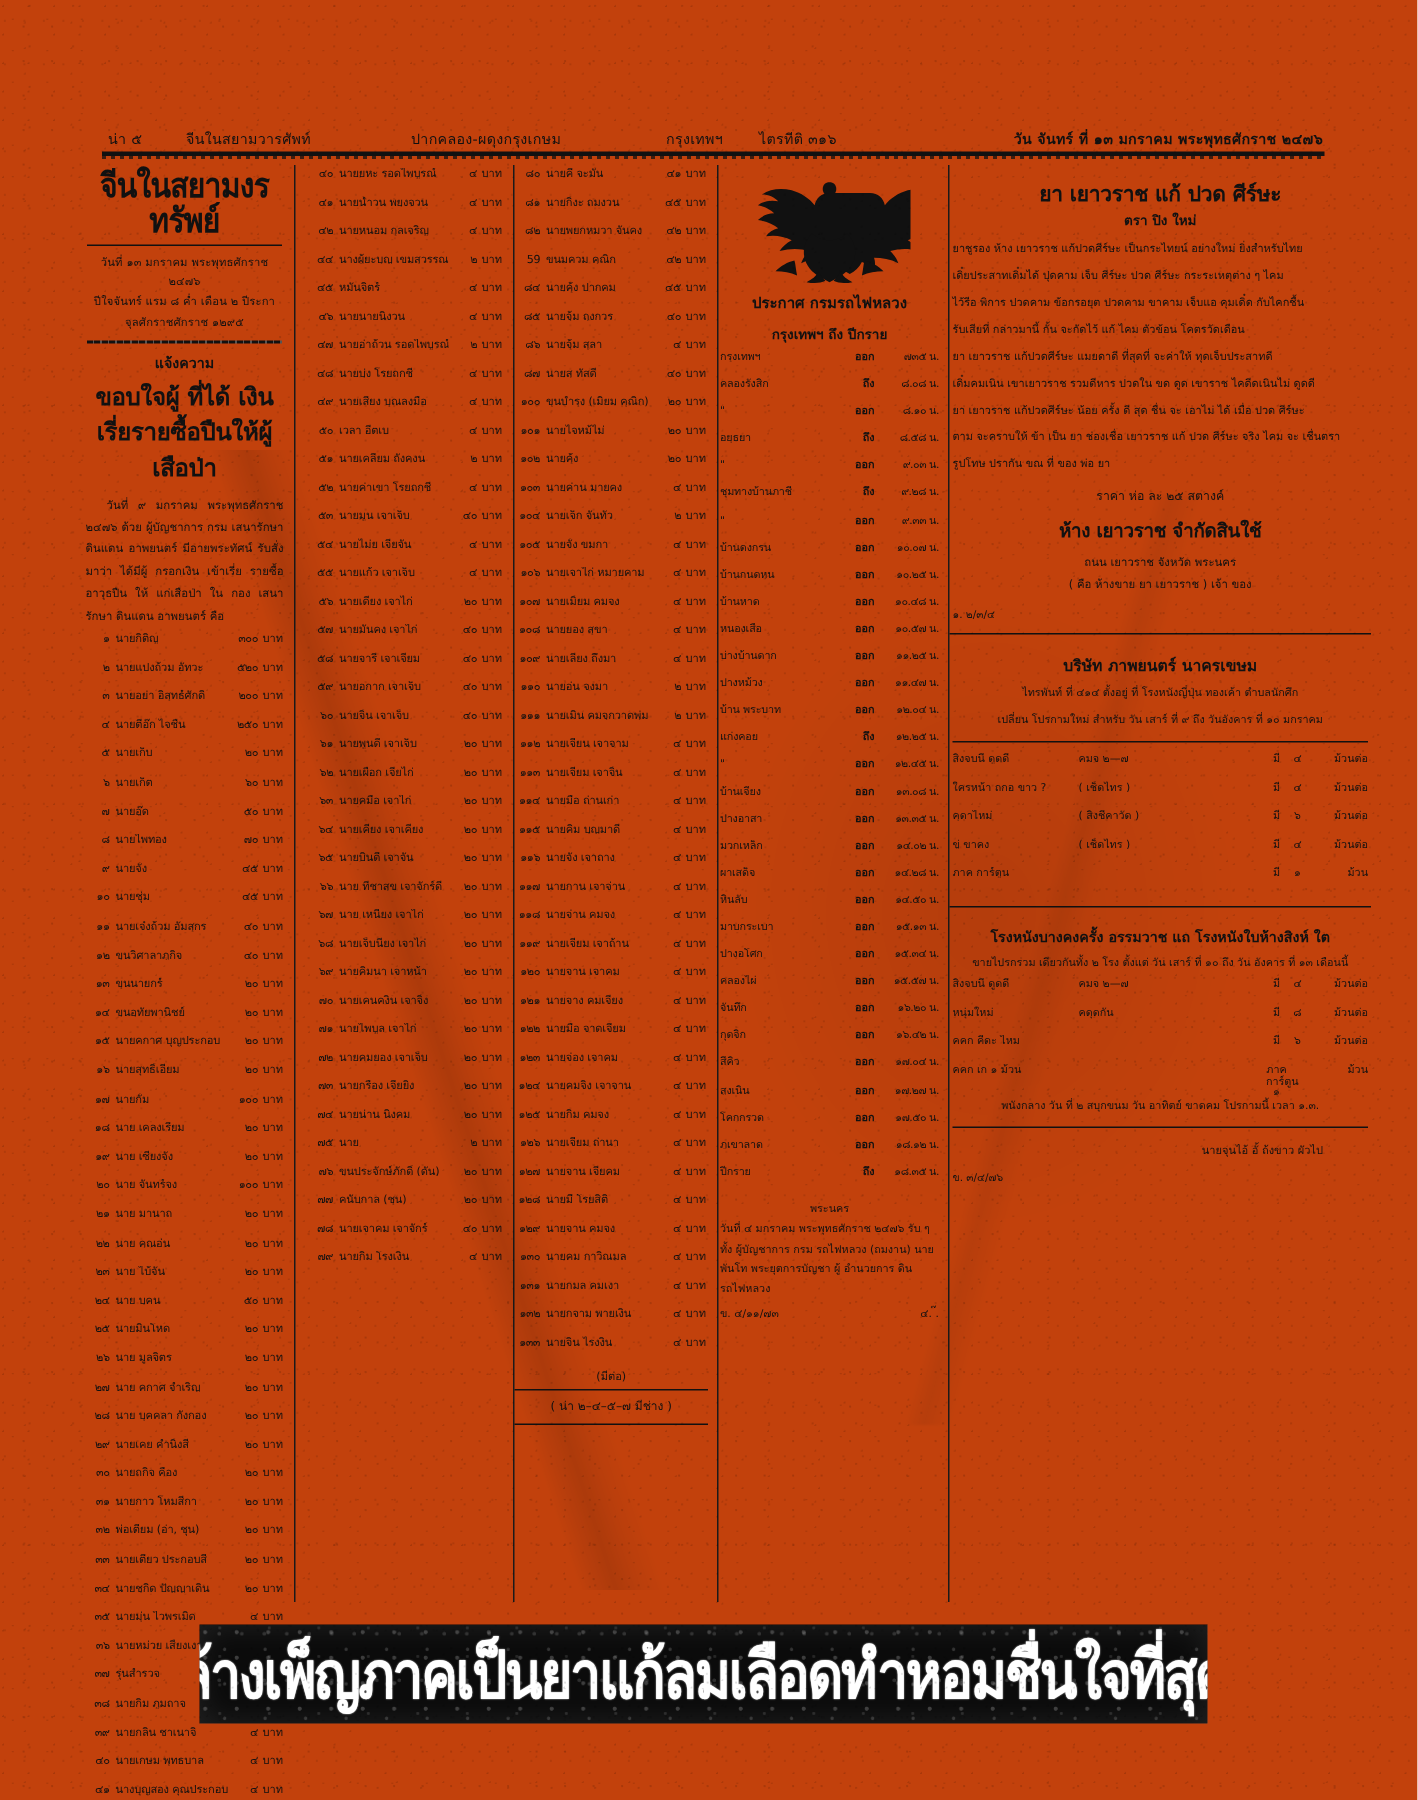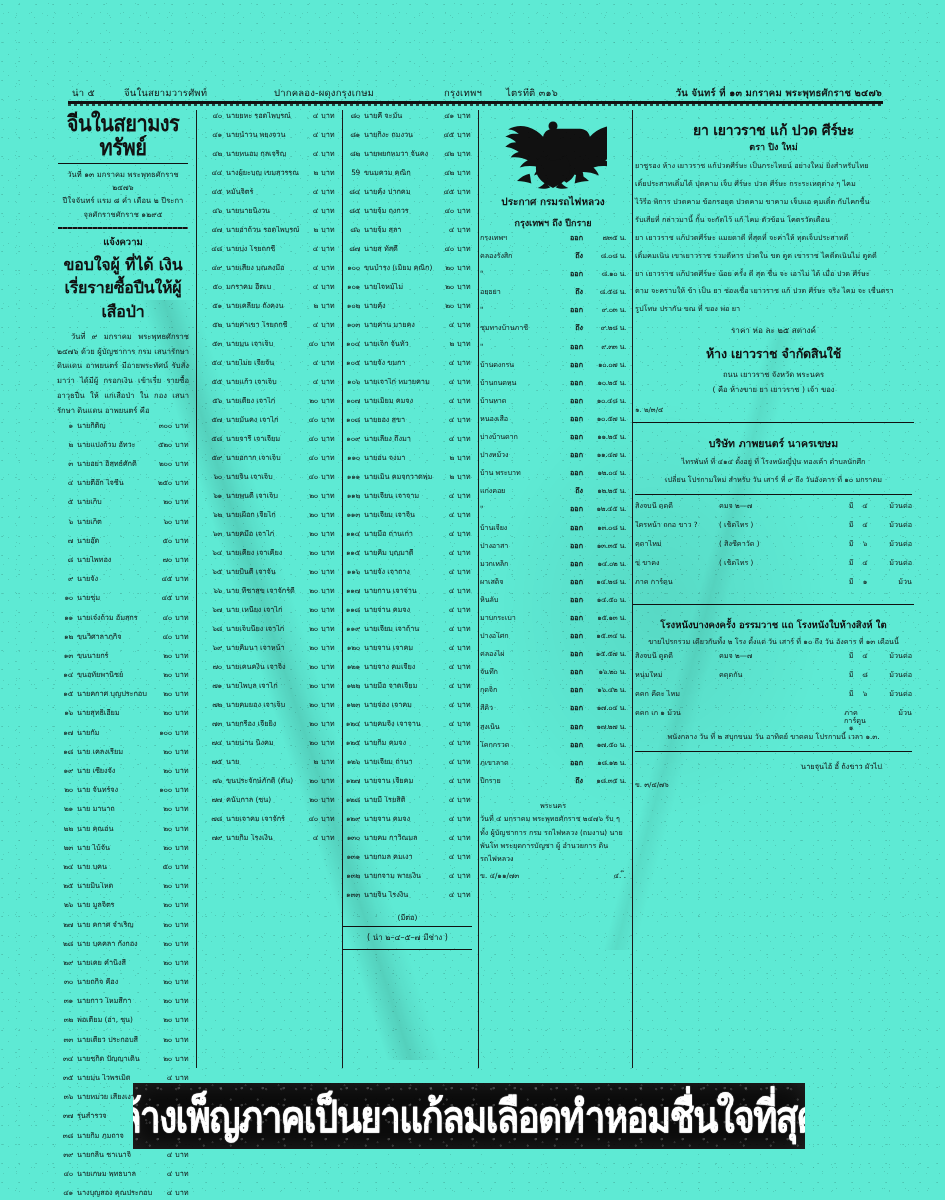--- a/index.html
+++ b/index.html
@@ -7,21 +7,21 @@
   body{
     width:945px;height:1200px;
     font-family:"DejaVu Sans","Liberation Sans",sans-serif;
     color:#111;
     position:relative;
     overflow:hidden;
     -webkit-font-smoothing:none;
   }
   .page{
     position:absolute;inset:0;
-    background:#5eead4;
+    background:#c2410c;
   }
   
   .noise{
     position:absolute;inset:0;pointer-events:none;z-index:60;
     opacity:.30;
     background-image:
       radial-gradient(circle at 12% 22%, rgba(0,0,0,.5) .6px, transparent .7px),
       radial-gradient(circle at 37% 61%, rgba(0,0,0,.45) .5px, transparent .6px),
       radial-gradient(circle at 68% 14%, rgba(0,0,0,.4) .6px, transparent .7px),
       radial-gradient(circle at 83% 77%, rgba(0,0,0,.45) .5px, transparent .6px),
@@ -527,21 +527,21 @@
             <span class="d-unit">บาท</span>
           </div>
           <div class="drow">
             <span class="d-no">๔๙</span>
             <span class="d-name">นายเสียง บุณลงมือ</span>
             <span class="d-amt">๔</span>
             <span class="d-unit">บาท</span>
           </div>
           <div class="drow">
             <span class="d-no">๕๐</span>
-            <span class="d-name">มกราคม อีตเบ</span>
+            <span class="d-name">เวลา อีตเบ</span>
             <span class="d-amt">๔</span>
             <span class="d-unit">บาท</span>
           </div>
           <div class="drow">
             <span class="d-no">๕๑</span>
             <span class="d-name">นายเคลียม ถั่งคงน</span>
             <span class="d-amt">๒</span>
             <span class="d-unit">บาท</span>
           </div>
           <div class="drow">

